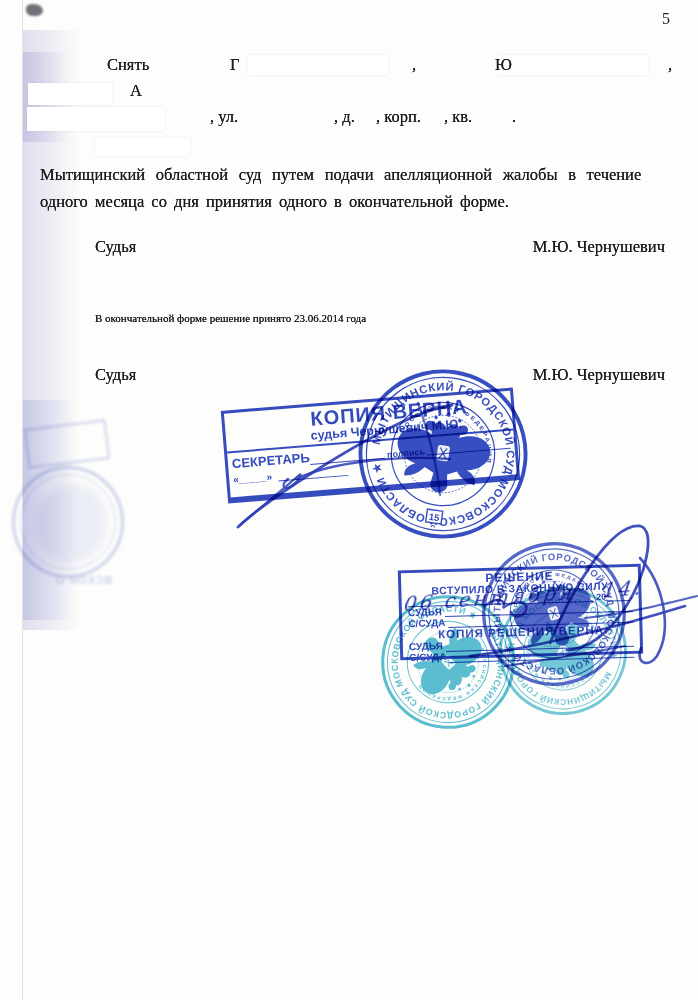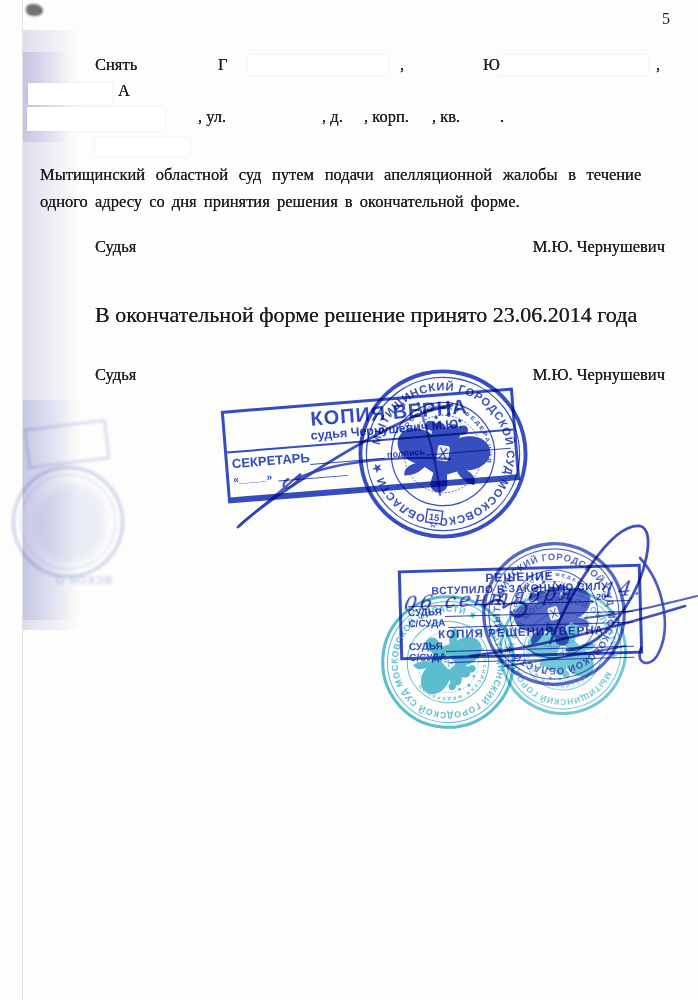--- a/index.html
+++ b/index.html
@@ -17,35 +17,35 @@
     background:linear-gradient(to right, rgba(168,160,212,.42), rgba(168,160,212,0));}
   .tint-strong2{position:absolute;left:23px;top:400px;width:52px;height:220px;
     background:linear-gradient(to right, rgba(160,168,216,.40), rgba(160,168,216,0));}
   .smudge{position:absolute;left:26px;top:4px;width:17px;height:12px;background:#4d4d55;
     border-radius:40% 60% 50% 50%;filter:blur(1.2px);opacity:.8;}
 
   .pagenum{position:absolute;right:28px;top:10px;font-size:16px;}
 
   
   .tline{position:absolute;font-size:16.5px;white-space:nowrap;text-shadow:0 0 .4px currentColor;}
-  .tok{position:absolute;top:0;}
+  .tok{position:absolute;top:0;margin-left:12px;}
   .redact{position:absolute;background:#ffffff;box-shadow:0 0 2px rgba(120,120,130,.18);}
 
   .para-l1{position:absolute;left:95px;top:138px;width:567px;display:flex;justify-content:space-between;
     font-size:16.5px;text-shadow:0 0 .4px currentColor;white-space:nowrap;}
   .para-gap{flex:0 0 95px;background:#fff;}
   .para-l2{position:absolute;left:40px;top:165px;width:624px;font-size:16.5px;word-spacing:6.5px;
     white-space:nowrap;text-shadow:0 0 .45px currentColor;}
   .para-l3{position:absolute;left:40px;top:192px;font-size:16.5px;word-spacing:3px;
     white-space:nowrap;text-shadow:0 0 .45px currentColor;}
 
   .judge-row{position:absolute;left:95px;width:570px;display:flex;justify-content:space-between;
     font-size:16.5px;text-shadow:0 0 .4px currentColor;}
   .jr1{top:237px;} .jr2{top:365px;}
-  .final-line{position:absolute;left:95px;top:302px;font-size:22px;text-shadow:0 0 .45px currentColor;white-space:nowrap;}
+  .final-line{position:absolute;left:95px;top:312px;font-size:11px;text-shadow:0 0 .45px currentColor;white-space:nowrap;}
 
   
   .ink{mix-blend-mode:multiply;}
   
   .copy-stamp{
     position:absolute;left:224px;top:399px;width:287px;height:84px;
     transform:rotate(-4.6deg);border:3px solid var(--stamp-blue,#2c44c0);
     border-bottom-width:6px;color:var(--stamp-blue,#2c44c0);
     font-family:"Liberation Sans",sans-serif;font-weight:bold;opacity:.96;
   }
@@ -136,21 +136,21 @@
     <span class="tok" style="left:322px;">, д.</span>
     <span class="tok" style="left:364px;">, корп.</span>
     <span class="tok" style="left:432px;">, кв.</span>
     <span class="tok" style="left:500px;">.</span>
   </div>
 
   <div class="para-l1">
     <span class="para-gap redact" style="position:static;height:18px;"></span>
   </div>
   <div class="para-l2">Мытищинский областной суд путем подачи апелляционной жалобы в течение</div>
-  <div class="para-l3">одного адресу со дня принятия решения в окончательной форме.</div>
+  <div class="para-l3">одного месяца со дня принятия одного в окончательной форме.</div>
 
   <div class="judge-row jr1">
     <span>Судья</span>
     <span>М.Ю. Чернушевич</span>
   </div>
 
   <div class="final-line">В окончательной форме решение принято 23.06.2014 года</div>
 
   <div class="judge-row jr2">
     <span>Судья</span>

